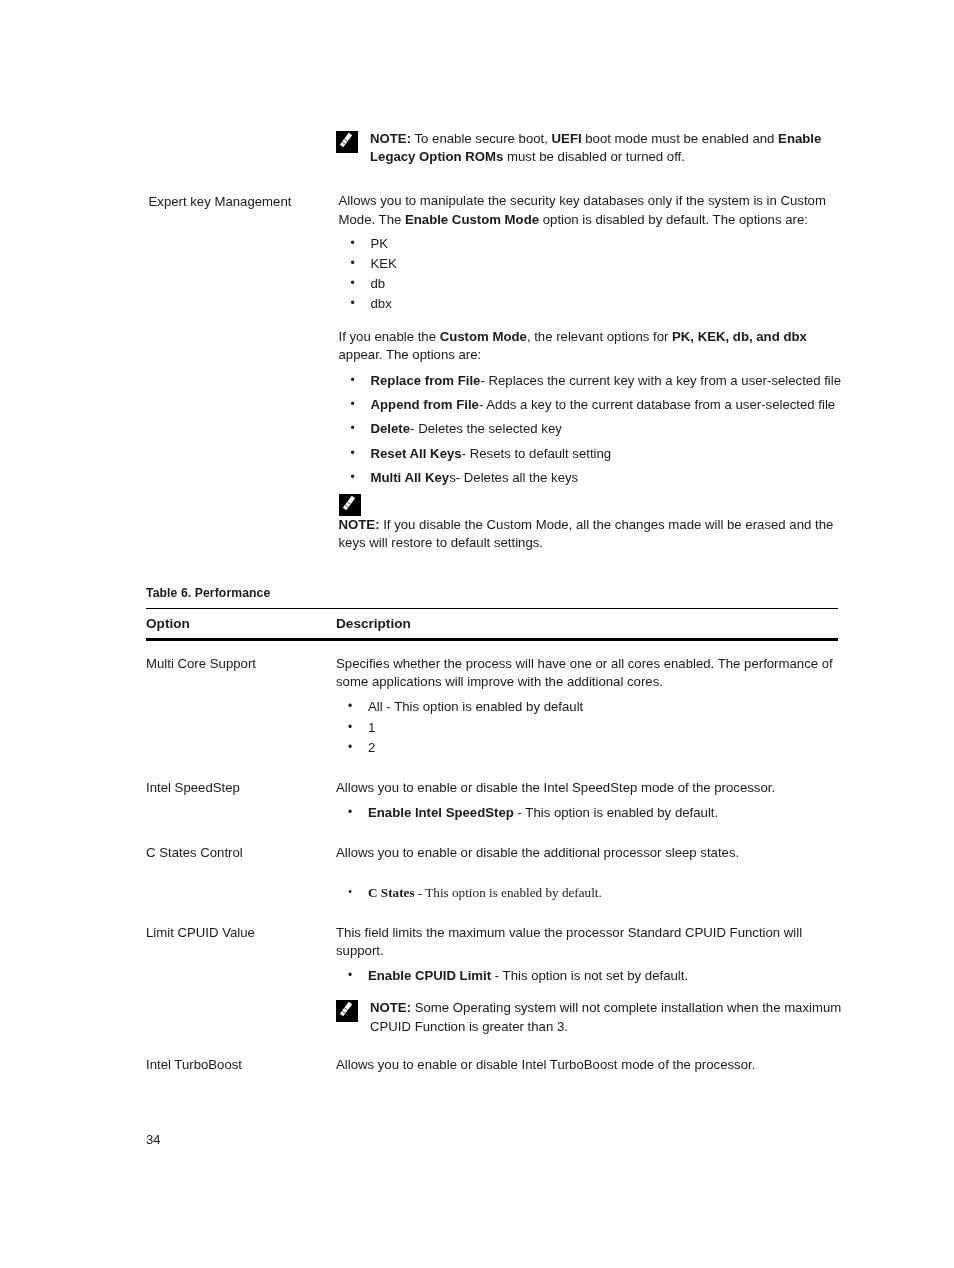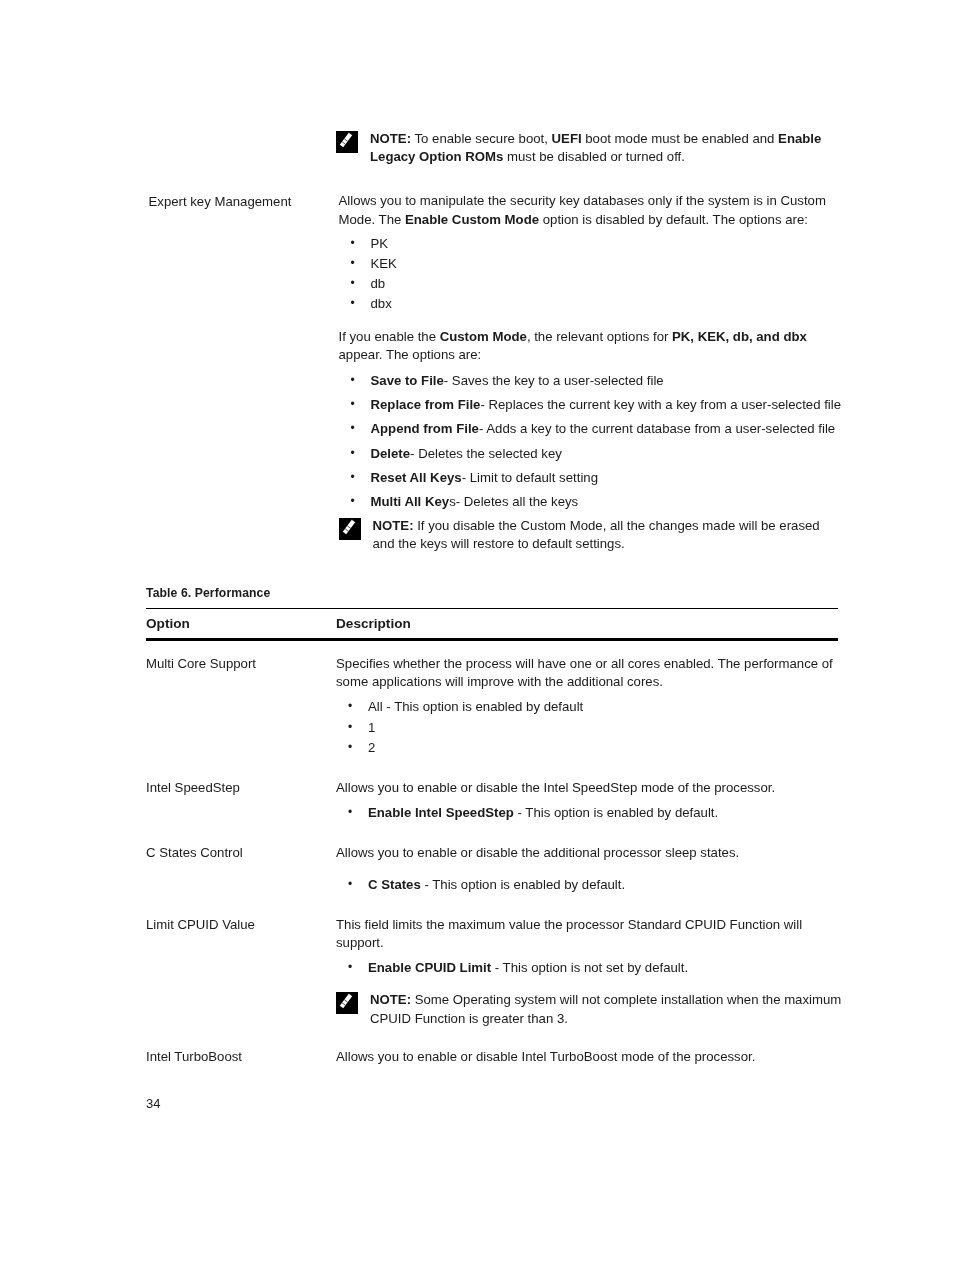--- a/index.html
+++ b/index.html
@@ -144,21 +144,21 @@
   .td-desc {
     flex: 1 1 auto;
     max-width: 510px;
     font-size: 13.2px;
     line-height: 18.2px;
   }
 
   .page-number {
     position: absolute;
     left: 146px;
-    top: 1096px;
+    top: 1132px;
     font-size: 13px;
     color: #1b1b1b;
   }
 </style>
 </head>
 <body>
 
 <div class="page">
 
   <div class="section" style="top:118px;">
@@ -191,29 +191,28 @@
         <ul class="bullets tight">
             <li>PK</li>
             <li>KEK</li>
             <li>db</li>
             <li>dbx</li>
           </ul>
 
         <p class="para" style="margin-top:14px;"><span>If you enable the </span><b>Custom Mode</b><span>, the relevant options for </span><b>PK, KEK, db, and dbx</b><span> appear. The options are:</span></p>
 
         <ul class="bullets wide" style="margin-top:8px;">
-            <li><b>Save to File</b><span>- Saves the key to a user-selected file</span></li>
             <li><b>Replace from File</b><span>- Replaces the current key with a key from a user-selected file</span></li>
             <li><b>Append from File</b><span>- Adds a key to the current database from a user-selected file</span></li>
             <li><b>Delete</b><span>- Deletes the selected key</span></li>
-            <li><b>Reset All Keys</b><span>- Limit to default setting</span></li>
+            <li><b>Reset All Keys</b><span>- Resets to default setting</span></li>
             <li><b>Multi All Key</b><span>s- Deletes all the keys</span></li>
           </ul>
 
-        <div class="note" style="margin-top:3px;">
+        <div class="note" style="margin-top:3px;flex-direction:column;">
           <span class="note-icon">
             <svg width="22" height="22" viewBox="0 0 22 22">
               <rect x="0" y="0" width="22" height="22" fill="#000000"></rect>
               <path d="M4.0 17.0 L13.6 4.2 L17.2 6.9 L7.6 19.7 Z" fill="#ffffff" transform="translate(0,-2.5) scale(0.95)"></path>
               <path d="M13.6 4.2 L17.2 6.9" stroke="#000000" stroke-width="0.7" fill="none" transform="translate(0,-2.5) scale(0.95)"></path>
               <path d="M8.7 10.8 L12.3 13.5" stroke="#000000" stroke-width="0.7" fill="none" transform="translate(0,-2.5) scale(0.95)"></path>
               <path d="M6.4 14.0 L10.0 16.7" stroke="#000000" stroke-width="0.7" fill="none" transform="translate(0,-2.5) scale(0.95)"></path>
               <path d="M3.3 16.0 L3.3 19.3 L6.3 19.3 Z" fill="#000000"></path>
             </svg>
           </span>
@@ -250,21 +249,21 @@
             <p class="para"><span>Allows you to enable or disable the Intel SpeedStep mode of the processor.</span></p>
             <ul class="bullets tight" style="margin-top: 7px;">
               <li><b>Enable Intel SpeedStep</b><span> - This option is enabled by default.</span></li>
             </ul>
           </div>
         </div>
         <div class="trow">
           <div class="td-option">C States Control</div>
           <div class="td-desc">
             <p class="para"><span>Allows you to enable or disable the additional processor sleep states.</span></p>
-            <ul class="bullets tight" style="margin-top: 13px;">
+            <ul class="bullets tight" style="margin-top: 21px; font-family: Liberation Serif, serif;">
               <li><b>C States</b><span> - This option is enabled by default.</span></li>
             </ul>
           </div>
         </div>
         <div class="trow">
           <div class="td-option">Limit CPUID Value</div>
           <div class="td-desc">
             <p class="para"><span>This field limits the maximum value the processor Standard CPUID Function will support.</span></p>
             <ul class="bullets tight" style="margin-top: 7px;">
               <li><b>Enable CPUID Limit</b><span> - This option is not set by default.</span></li>

